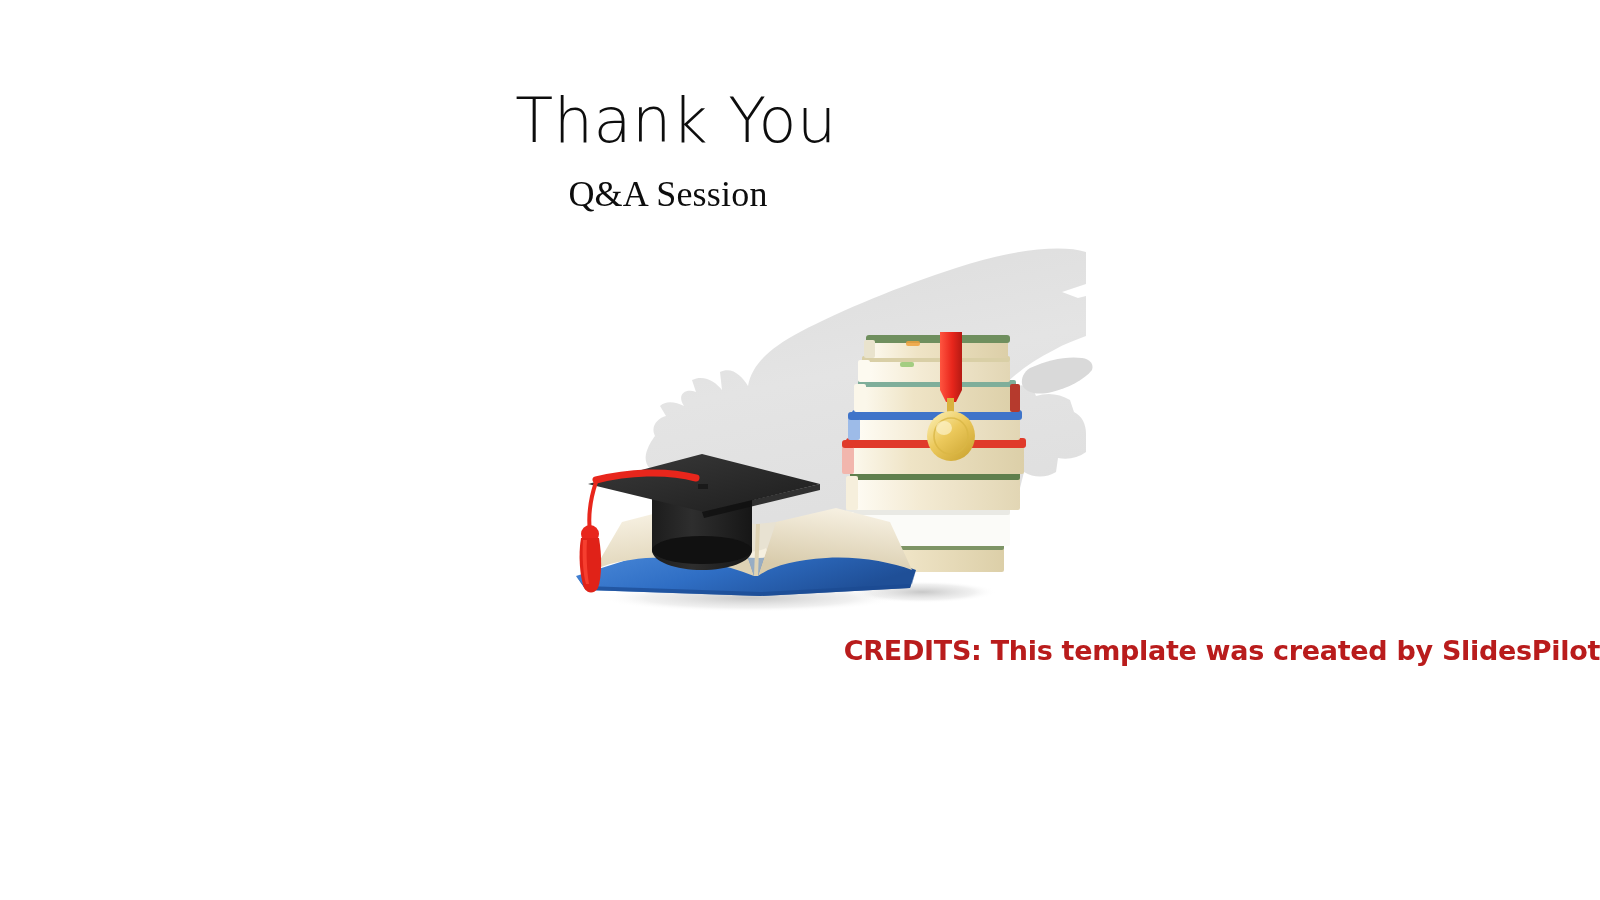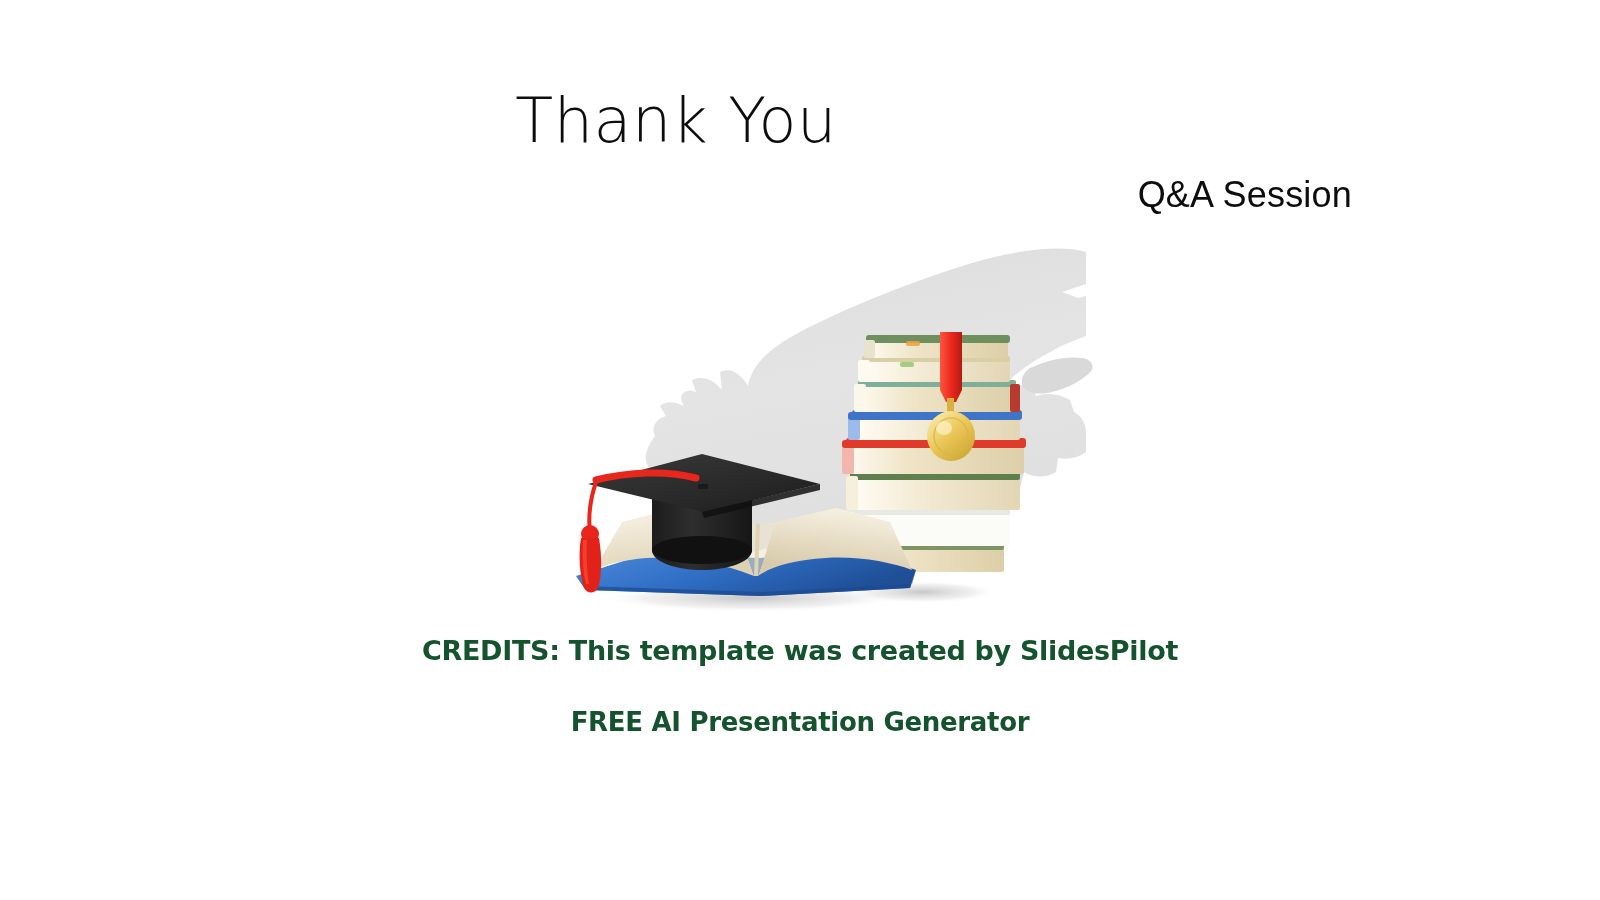--- a/index.html
+++ b/index.html
@@ -31,28 +31,27 @@
   .slide-title {
     font-family: "DejaVu Sans", sans-serif;
     font-weight: 300;
     font-size: 62px;
     line-height: 1.05;
     letter-spacing: 0.5px;
     color: #0d0d0d;
     margin: 0;
   }
   .slide-subtitle {
-    font-family: Liberation Sans, sans-serif;
+    font-family: Liberation Serif, serif;
     font-weight: 300;
     font-size: 36px;
     line-height: 1.1;
     letter-spacing: 0.2px;
     color: #0d0d0d;
-    margin: 22px 0 0 0;
-    text-align: right;
+    margin: 22px 16px 0 0;
   }
 
   
   .artwork {
     position: absolute;
     left: 470px;
     top: 240px;
     width: 640px;
     height: 390px;
   }
@@ -69,22 +68,23 @@
     top: 634px;
     width: 1600px;
     text-align: center;
   }
   .credits-line {
     font-family: "DejaVu Sans", sans-serif;
     font-weight: bold;
     font-size: 27px;
     line-height: 1.25;
     letter-spacing: -0.3px;
-    color: #14532d;
+    color: #b91c1c;
     margin: 0;
+    text-align: right;
   }
   .credits-spacer { height: 38px; }
   .credits-line.secondary {
     font-size: 26px;
     line-height: 1.3;
   }
 </style>
 </head>
 <body>
 
@@ -305,16 +305,15 @@
           C 118,354 124,354 128,348
           C 132,336 132,316 129,298 Z"></path>
         <path fill="#ff4a39" d="M 113,300 C 112,316 113,334 116,344 L 119,344 C 117,332 116,314 117,300 Z" opacity="0.7"></path>
       </g>
     </svg>
   </div>
 
   <div class="credits-block">
     <p class="credits-line">CREDITS: This template was created by SlidesPilot</p>
     <div class="credits-spacer"></div>
-    <p class="credits-line secondary">FREE AI Presentation Generator</p>
   </div>
 
 </div>
 
 </body></html>

